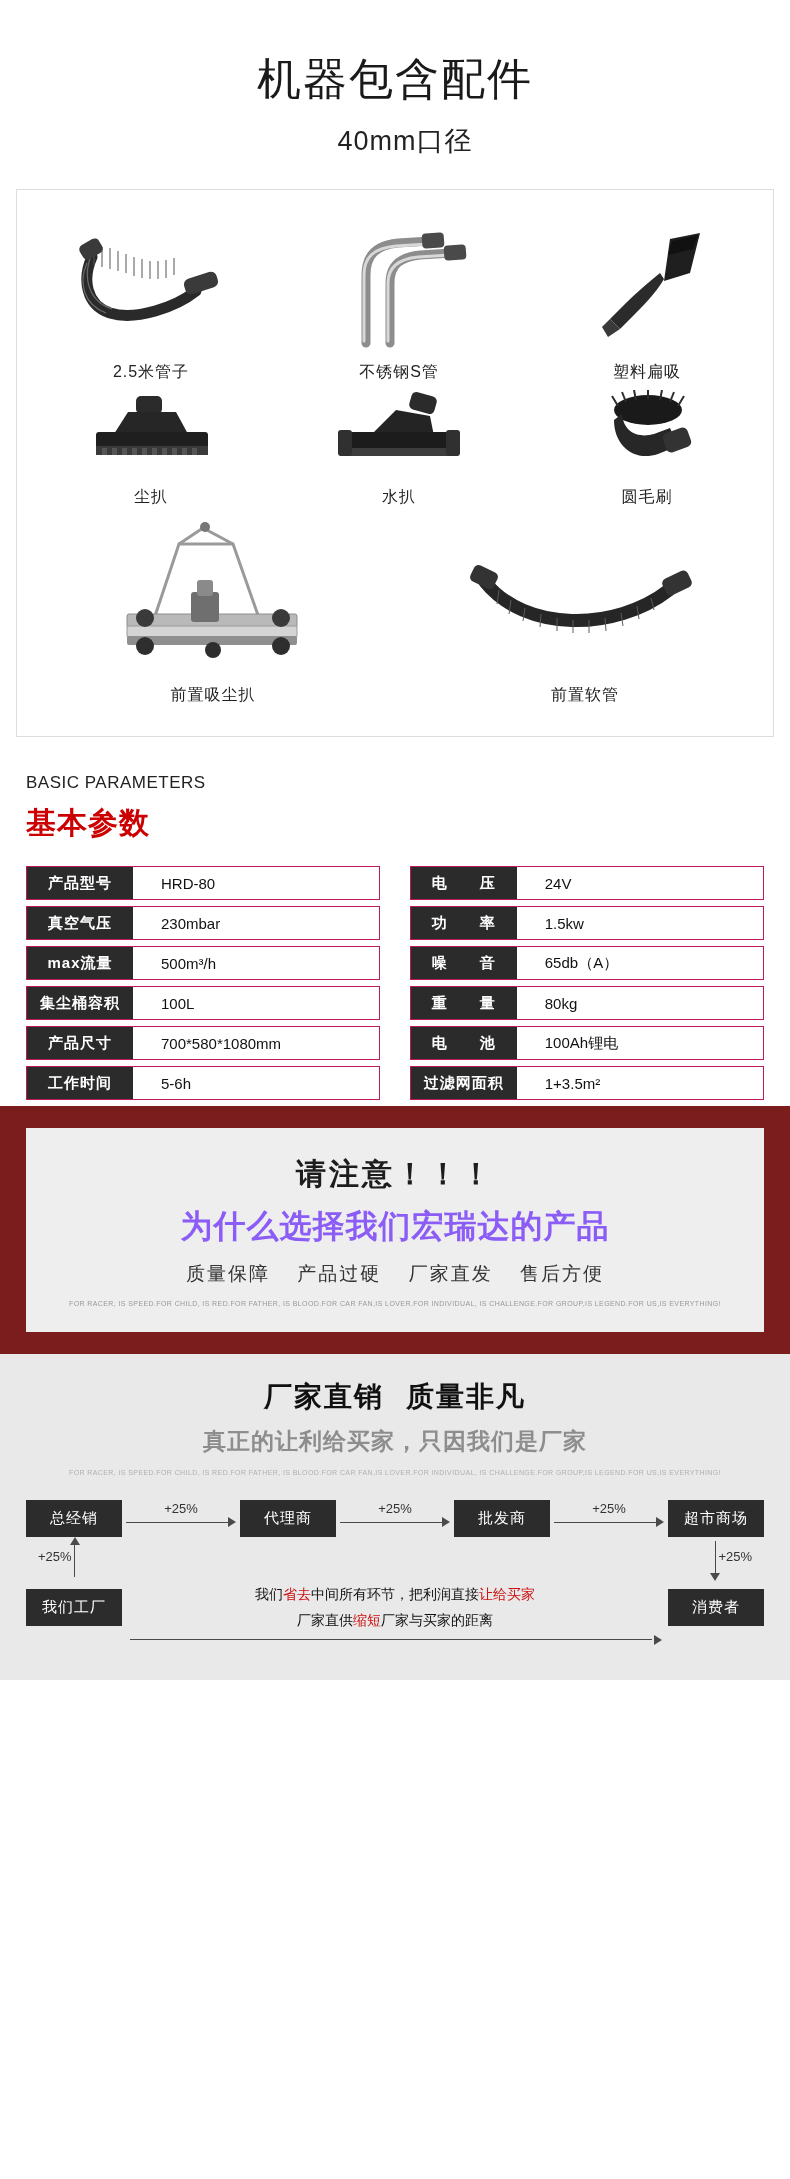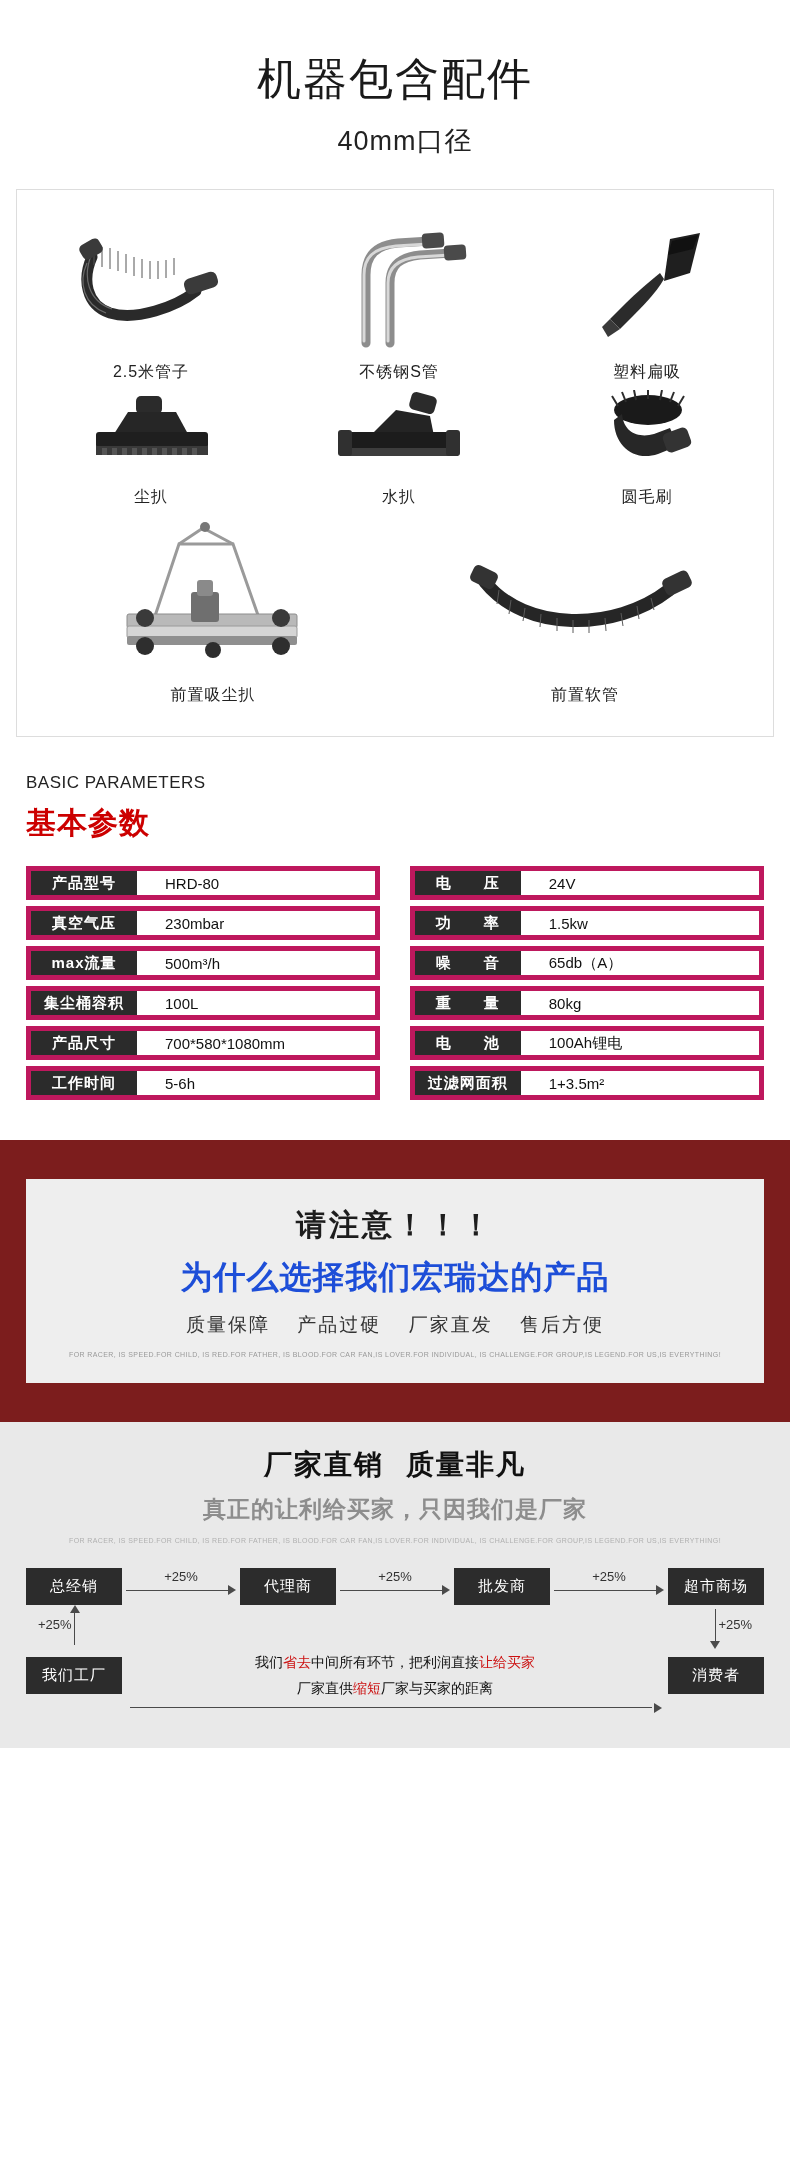--- a/index.html
+++ b/index.html
@@ -79,21 +79,21 @@
   .params-table {
     margin-top: 16px;
     border-collapse: separate;
     border-spacing: 0 6px;
     width: 100%;
   }
   .params-table td { padding: 0; }
   .pcell {
     display: flex;
     align-items: stretch;
-    border: 5px solid #be185d;
+    border: 1px solid #be185d;
     height: 34px;
     overflow: hidden;
   }
   .pkey {
     background: #2b2b2b;
     color: #fff;
     font-size: 15px;
     font-weight: bold;
     min-width: 106px;
     display: flex;
@@ -110,39 +110,38 @@
     padding-left: 28px;
     font-size: 15px;
     color: #111;
     background: #fff;
     white-space: nowrap;
   }
   .colgap { width: 14px; }
 
   
   .notice-wrap {
-    margin-top: 34px;
     background: #7c1d1d;
-    padding: 39px 26px;
+    padding: 22px 26px;
   }
   .notice-inner {
     background: #eeeeee;
     padding: 26px 10px 22px 10px;
     text-align: center;
   }
   .notice-1 {
     font-size: 30px;
     font-weight: bold;
     color: #1d1d1d;
     letter-spacing: 3px;
   }
   .notice-2 {
     font-size: 32px;
     font-weight: bold;
-    color: #1d4ed8;
+    color: #8b5cf6;
     margin-top: 10px;
     letter-spacing: 1px;
   }
   .notice-3 {
     font-size: 19px;
     color: #333;
     margin-top: 12px;
     letter-spacing: 2px;
   }
   .notice-3 span { margin: 0 10px; }

